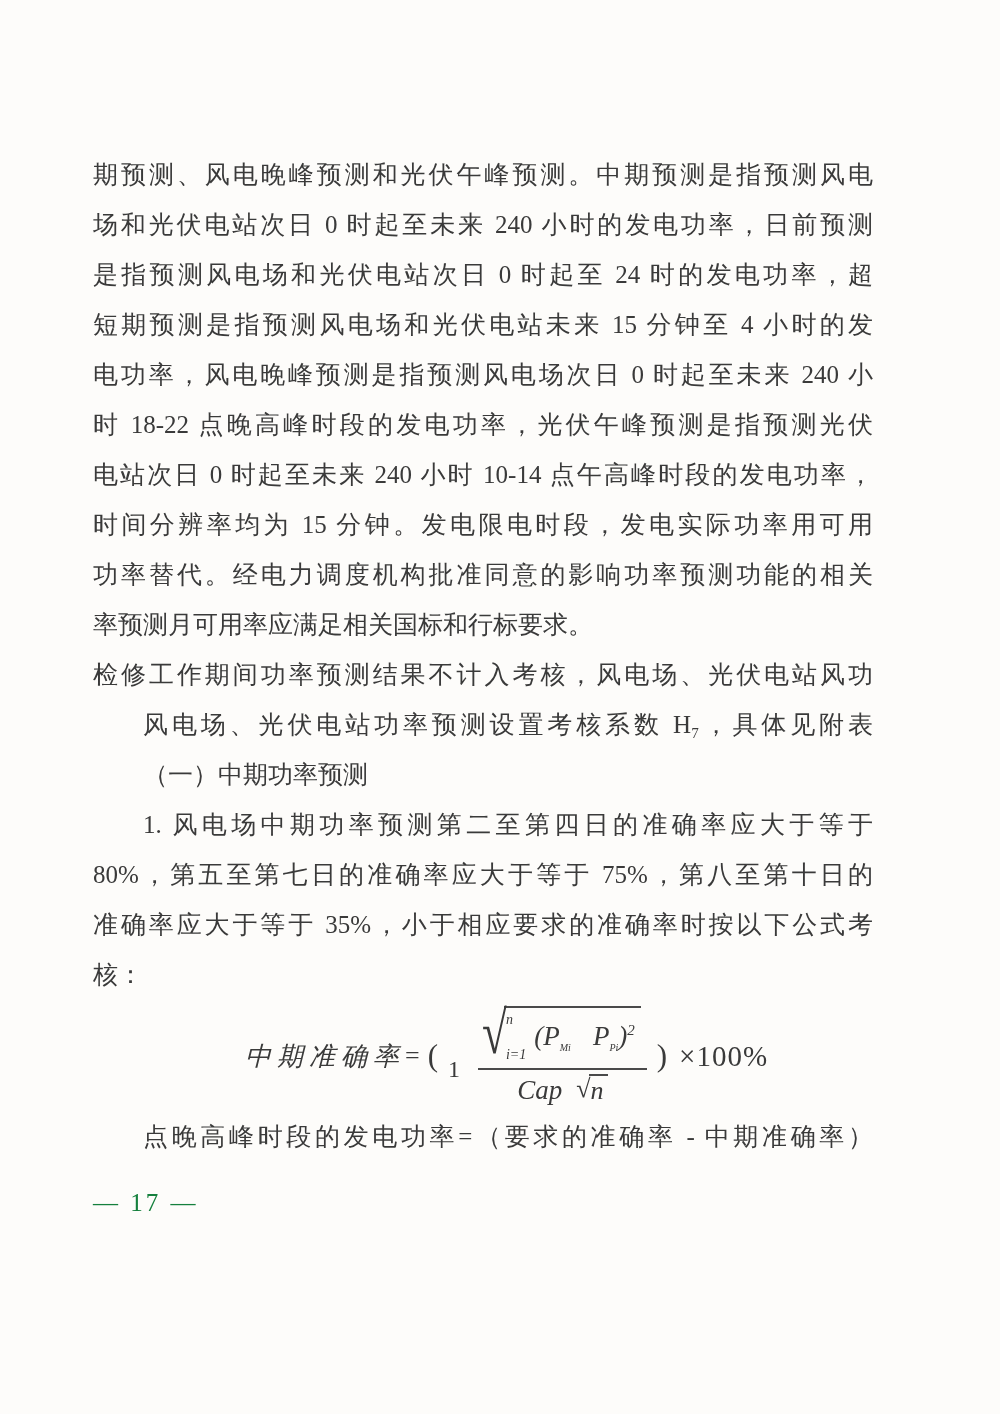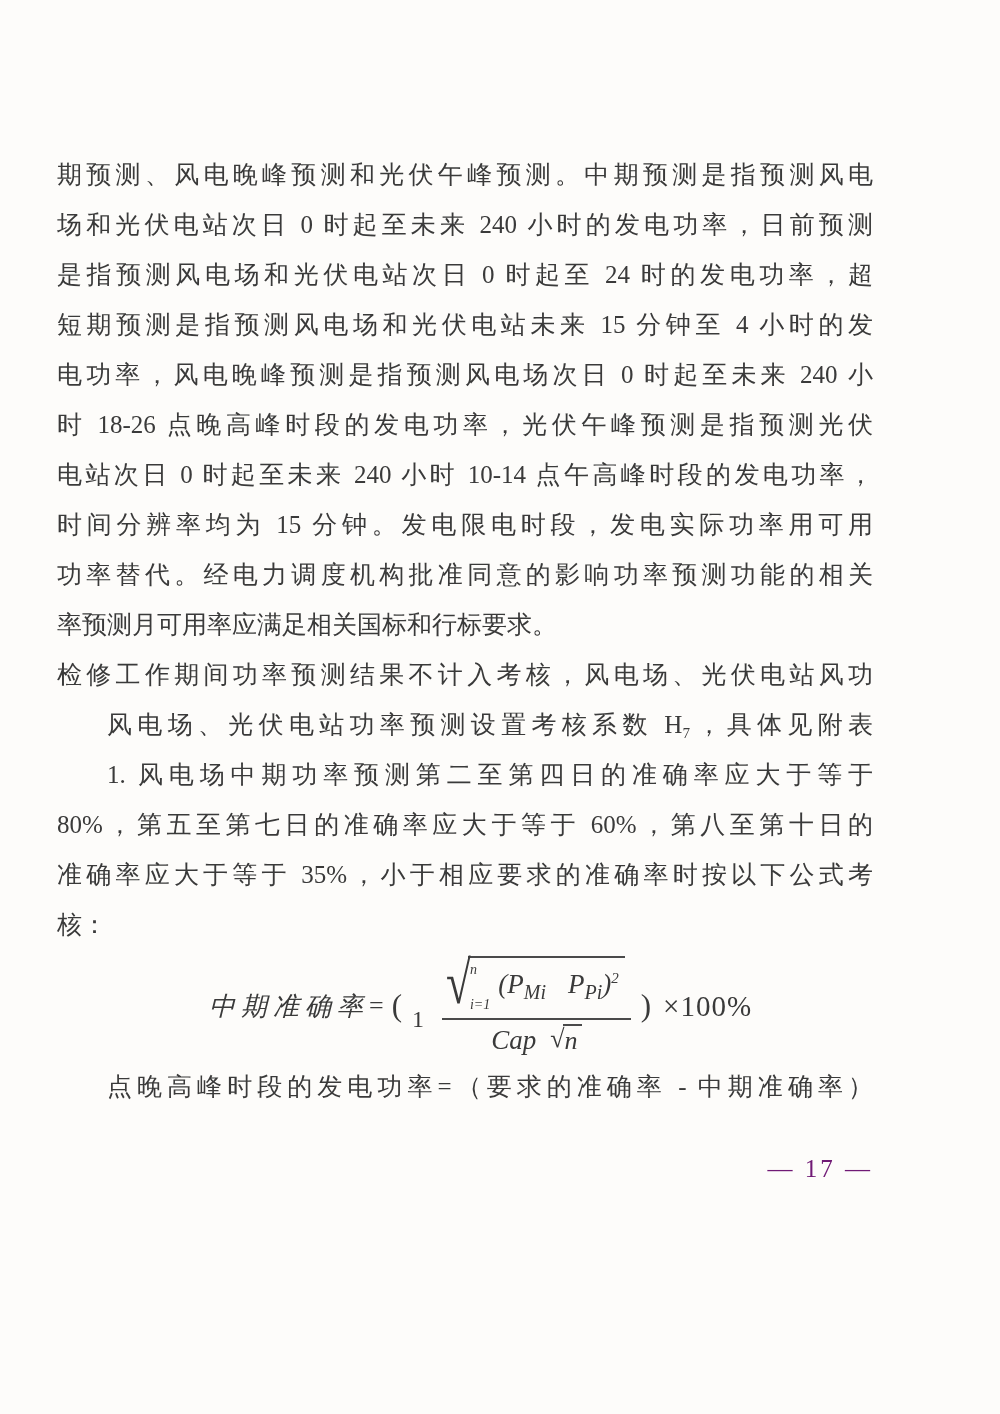--- a/index.html
+++ b/index.html
@@ -7,21 +7,21 @@
     position: relative;
     width: 1000px;
     height: 1414px;
     background: #fdfcfa;
     color: #3a3a3a;
     font-family: "Liberation Serif", "DejaVu Serif", serif;
     box-sizing: border-box;
     overflow: hidden;
   }
   .content {
-    padding: 150px 127px 0 57px;
+    padding: 150px 127px 0 93px;
   }
   .line {
     font-size: 25px;
     line-height: 50px;
     height: 50px;
     text-align: justify;
     text-align-last: justify;
     white-space: normal;
   }
   .line.e { text-align-last: left; }
@@ -65,21 +65,21 @@
     display: inline-flex;
     flex-direction: column;
     justify-content: space-between;
     align-self: stretch;
     font-size: 14px;
     font-style: italic;
     margin-right: 8px;
     padding: 2px 0 1px 0;
   }
   .expr { font-size: 27px; font-style: italic; white-space: nowrap; }
-  .expr sub { font-size: 20px; font-style: italic; }
+  .expr sub { font-size: 10px; font-style: italic; }
   .expr sup { font-size: 15px; }
   .t-mid { margin-left: 22px; }
   .den {
     display: flex;
     align-items: center;
     gap: 14px;
     font-size: 27px;
     padding-top: 4px;
   }
   .den .cap { font-style: italic; }
@@ -88,48 +88,48 @@
     border-top: 2px solid #4a4a4a;
     font-style: italic;
     padding: 0 4px 0 2px;
     margin-left: -2px;
   }
   .f-close { font-size: 31px; margin: 0 12px 0 10px; }
   .f-times { font-size: 29px; letter-spacing: 1px; }
 
   
   .page-num {
-    margin-top: 42px;
-    text-align: right;
+    margin-top: 26px;
     font-size: 25px;
     letter-spacing: 3px;
     line-height: 30px;
-    color: #701a75;
+    color: #15803d;
   }
 </style>
 </head>
 <body>
 
 <div class="page">
   <div class="content">
 
     <div class="line j">期预测、风电晚峰预测和光伏午峰预测。中期预测是指预测风电</div>
     <div class="line j">场和光伏电站次日 0 时起至未来 240 小时的发电功率，日前预测</div>
     <div class="line j">是指预测风电场和光伏电站次日 0 时起至 24 时的发电功率，超</div>
     <div class="line j">短期预测是指预测风电场和光伏电站未来 15 分钟至 4 小时的发</div>
     <div class="line j">电功率，风电晚峰预测是指预测风电场次日 0 时起至未来 240 小</div>
-    <div class="line j">时 18-26 点晚高峰时段的发电功率，光伏午峰预测是指预测光伏</div>
+    <div class="line j">时 18-22 点晚高峰时段的发电功率，光伏午峰预测是指预测光伏</div>
     <div class="line j">电站次日 0 时起至未来 240 小时 10-14 点午高峰时段的发电功率，</div>
     <div class="line j">时间分辨率均为 15 分钟。发电限电时段，发电实际功率用可用</div>
     <div class="line j">功率替代。经电力调度机构批准同意的影响功率预测功能的相关</div>
     <div class="line e">率预测月可用率应满足相关国标和行标要求。</div>
     <div class="line j">检修工作期间功率预测结果不计入考核，风电场、光伏电站风功</div>
     <div class="line j ind">风电场、光伏电站功率预测设置考核系数 H₇，具体见附表</div>
+    <div class="line e ind">（一）中期功率预测</div>
     <div class="line j ind">1. 风电场中期功率预测第二至第四日的准确率应大于等于</div>
-    <div class="line j">80%，第五至第七日的准确率应大于等于 60%，第八至第十日的</div>
+    <div class="line j">80%，第五至第七日的准确率应大于等于 75%，第八至第十日的</div>
     <div class="line j">准确率应大于等于 35%，小于相应要求的准确率时按以下公式考</div>
     <div class="line e">核：</div>
 
     <div class="formula">
       <span class="f-lhs">中期准确率</span>
       <span class="f-eq">=</span>
       <span class="f-open">(</span>
       <span class="f-one">1</span>
       <span class="frac">
         <span class="num">

